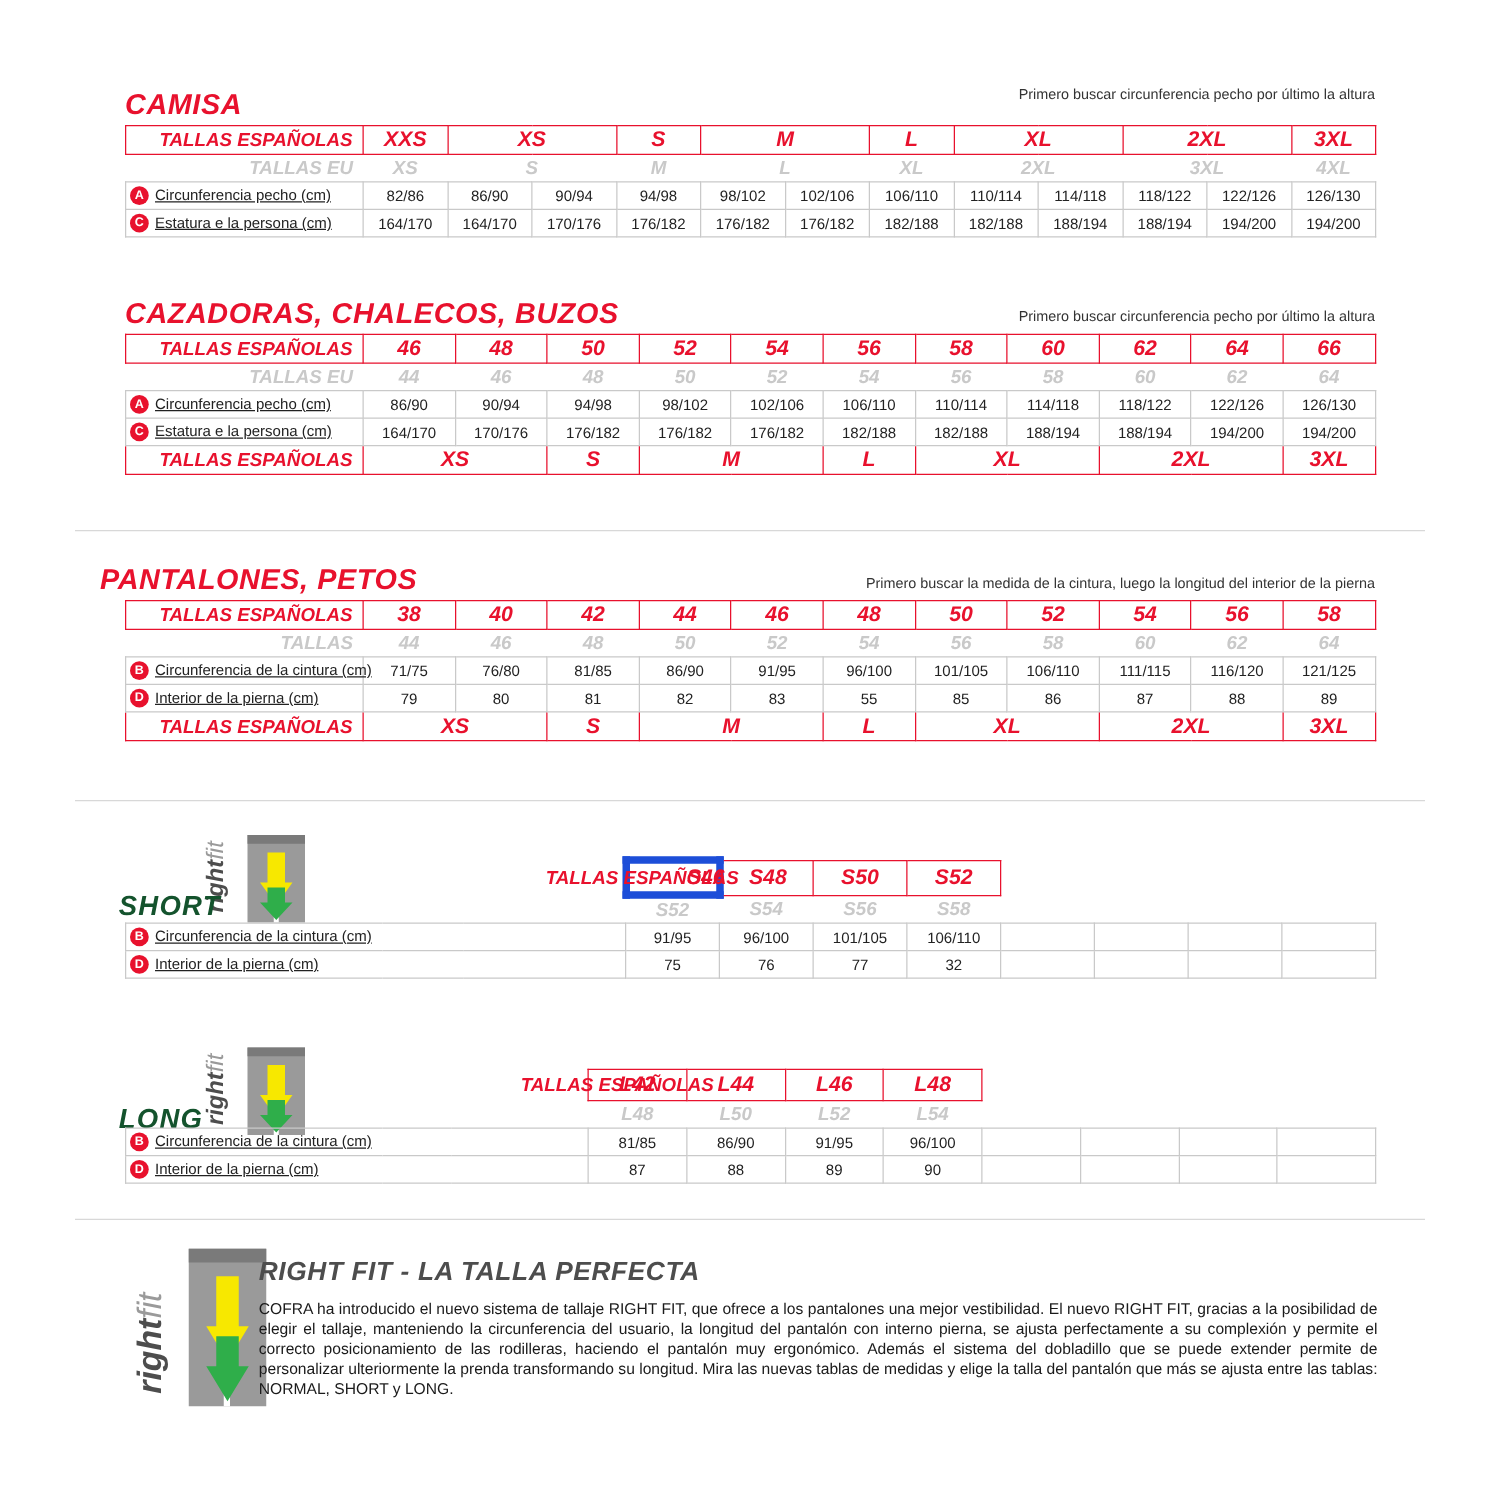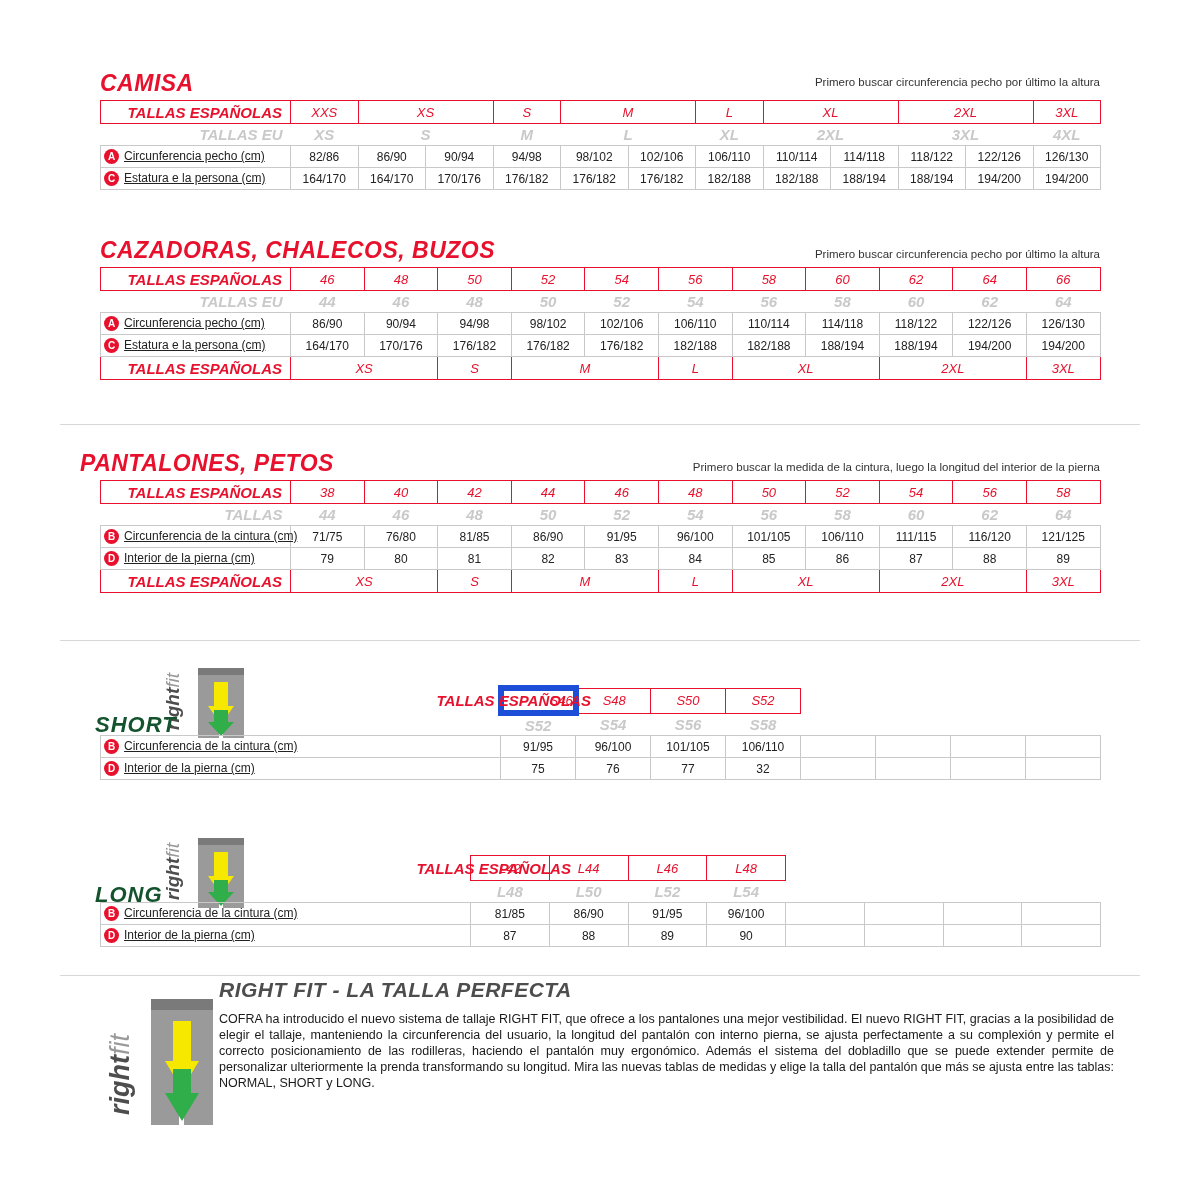--- a/index.html
+++ b/index.html
@@ -37,22 +37,22 @@
     border:none !important;
     white-space:nowrap;
   }
   .lbl-eu {
     color:#c9c9c9; font-weight:bold; font-style:italic;
     font-size:15px; text-align:right; padding-right:8px;
     border:none !important;
     white-space:nowrap;
   }
   .es-cell {
-    color:#e8112d; font-weight:normal; font-style:italic;
-    text-align:center; font-size:13px; height:23px;
+    color:#e8112d; font-weight:bold; font-style:italic;
+    text-align:center; font-size:17px; height:23px;
   }
   .eu-cell {
     color:#c9c9c9; font-weight:bold; font-style:italic;
     text-align:center; font-size:15px; height:22px; border:none !important;
   }
   .val-cell { text-align:center; font-size:12px; height:22px; color:#222; }
   .rowlabel {
     font-size:12px; padding-left:3px; color:#222; white-space:nowrap;
     text-align:left;
     text-decoration:underline;
@@ -88,21 +88,21 @@
   .footer-body {
     font-size:12.5px; color:#1a1a1a; line-height:1.28; text-align:justify;
   }
 </style>
 </head>
 <body>
 
 <div class="page">
 
   <div style="position:absolute; left:100px; top:70px; width:1000px;">
-    <div style="display:flex; align-items:center; justify-content:space-between;">
+    <div style="display:flex; align-items:flex-start; justify-content:space-between;">
       <div class="sec-title" style="font-size:23px;">CAMISA</div>
       <div class="note" style="padding-bottom:4px;">Primero buscar circunferencia pecho por último la altura</div>
     </div>
   </div>
 
   <div style="position:absolute; left:100px; top:100px; width:1000px;">
     <table class="grid" style="width:1000px;">
       <colgroup>
         <col style="width:190px">
         <col span="12" style="width:67.5px">
@@ -306,21 +306,21 @@
         <td class="val-cell">116/120</td>
         <td class="val-cell">121/125</td>
       </tr>
       <tr>
         <td class="rowlabel"><span class="badge">D</span><span>Interior de la pierna (cm)</span></td>
         <td class="val-cell">79</td>
         <td class="val-cell">80</td>
         <td class="val-cell">81</td>
         <td class="val-cell">82</td>
         <td class="val-cell">83</td>
-        <td class="val-cell">84</td>
+        <td class="val-cell">55</td>
         <td class="val-cell">85</td>
         <td class="val-cell">86</td>
         <td class="val-cell">87</td>
         <td class="val-cell">88</td>
         <td class="val-cell">89</td>
       </tr>
       <tr class="redline">
         <td class="lbl-es">TALLAS ESPAÑOLAS</td>
         <td class="es-cell" colspan="2">XS</td>
         <td class="es-cell">S</td>
@@ -496,18 +496,18 @@
       <svg width="90" height="132" style="position:absolute; left:38px; top:0px;">
         <rect x="8" y="4" width="62" height="126" fill="#9a9a9a"></rect>
         <rect x="36" y="34" width="5" height="96" fill="#ffffff"></rect>
         <rect x="8" y="4" width="62" height="11" fill="#7a7a7a"></rect>
         <polygon points="30,26 48,26 48,66 56,66 39,94 22,66 30,66" fill="#f7e800"></polygon>
         <polygon points="30,74 48,74 48,98 56,98 39,126 22,98 30,98" fill="#2fae4a"></polygon>
       </svg>
     </div>
   </div>
 
-  <div style="position:absolute; left:207px; top:978px; width:895px;margin-left:12px;">
+  <div style="position:absolute; left:207px; top:1006px; width:895px;">
     <div class="footer-title">RIGHT FIT - LA TALLA PERFECTA</div>
     <div class="footer-body" style="margin-top:9px;">COFRA ha introducido el nuevo sistema de tallaje RIGHT FIT, que ofrece a los pantalones una mejor vestibilidad. El nuevo RIGHT FIT, gracias a la posibilidad de elegir el tallaje, manteniendo la circunferencia del usuario, la longitud del pantalón con interno pierna, se ajusta perfectamente a su complexión y permite el correcto posicionamiento de las rodilleras, haciendo el pantalón muy ergonómico. Además el sistema del dobladillo que se puede extender permite de personalizar ulteriormente la prenda transformando su longitud. Mira las nuevas tablas de medidas y elige la talla del pantalón que más se ajusta entre las tablas: NORMAL, SHORT y LONG.</div>
   </div>
 
 </div>
 
 </body></html>

